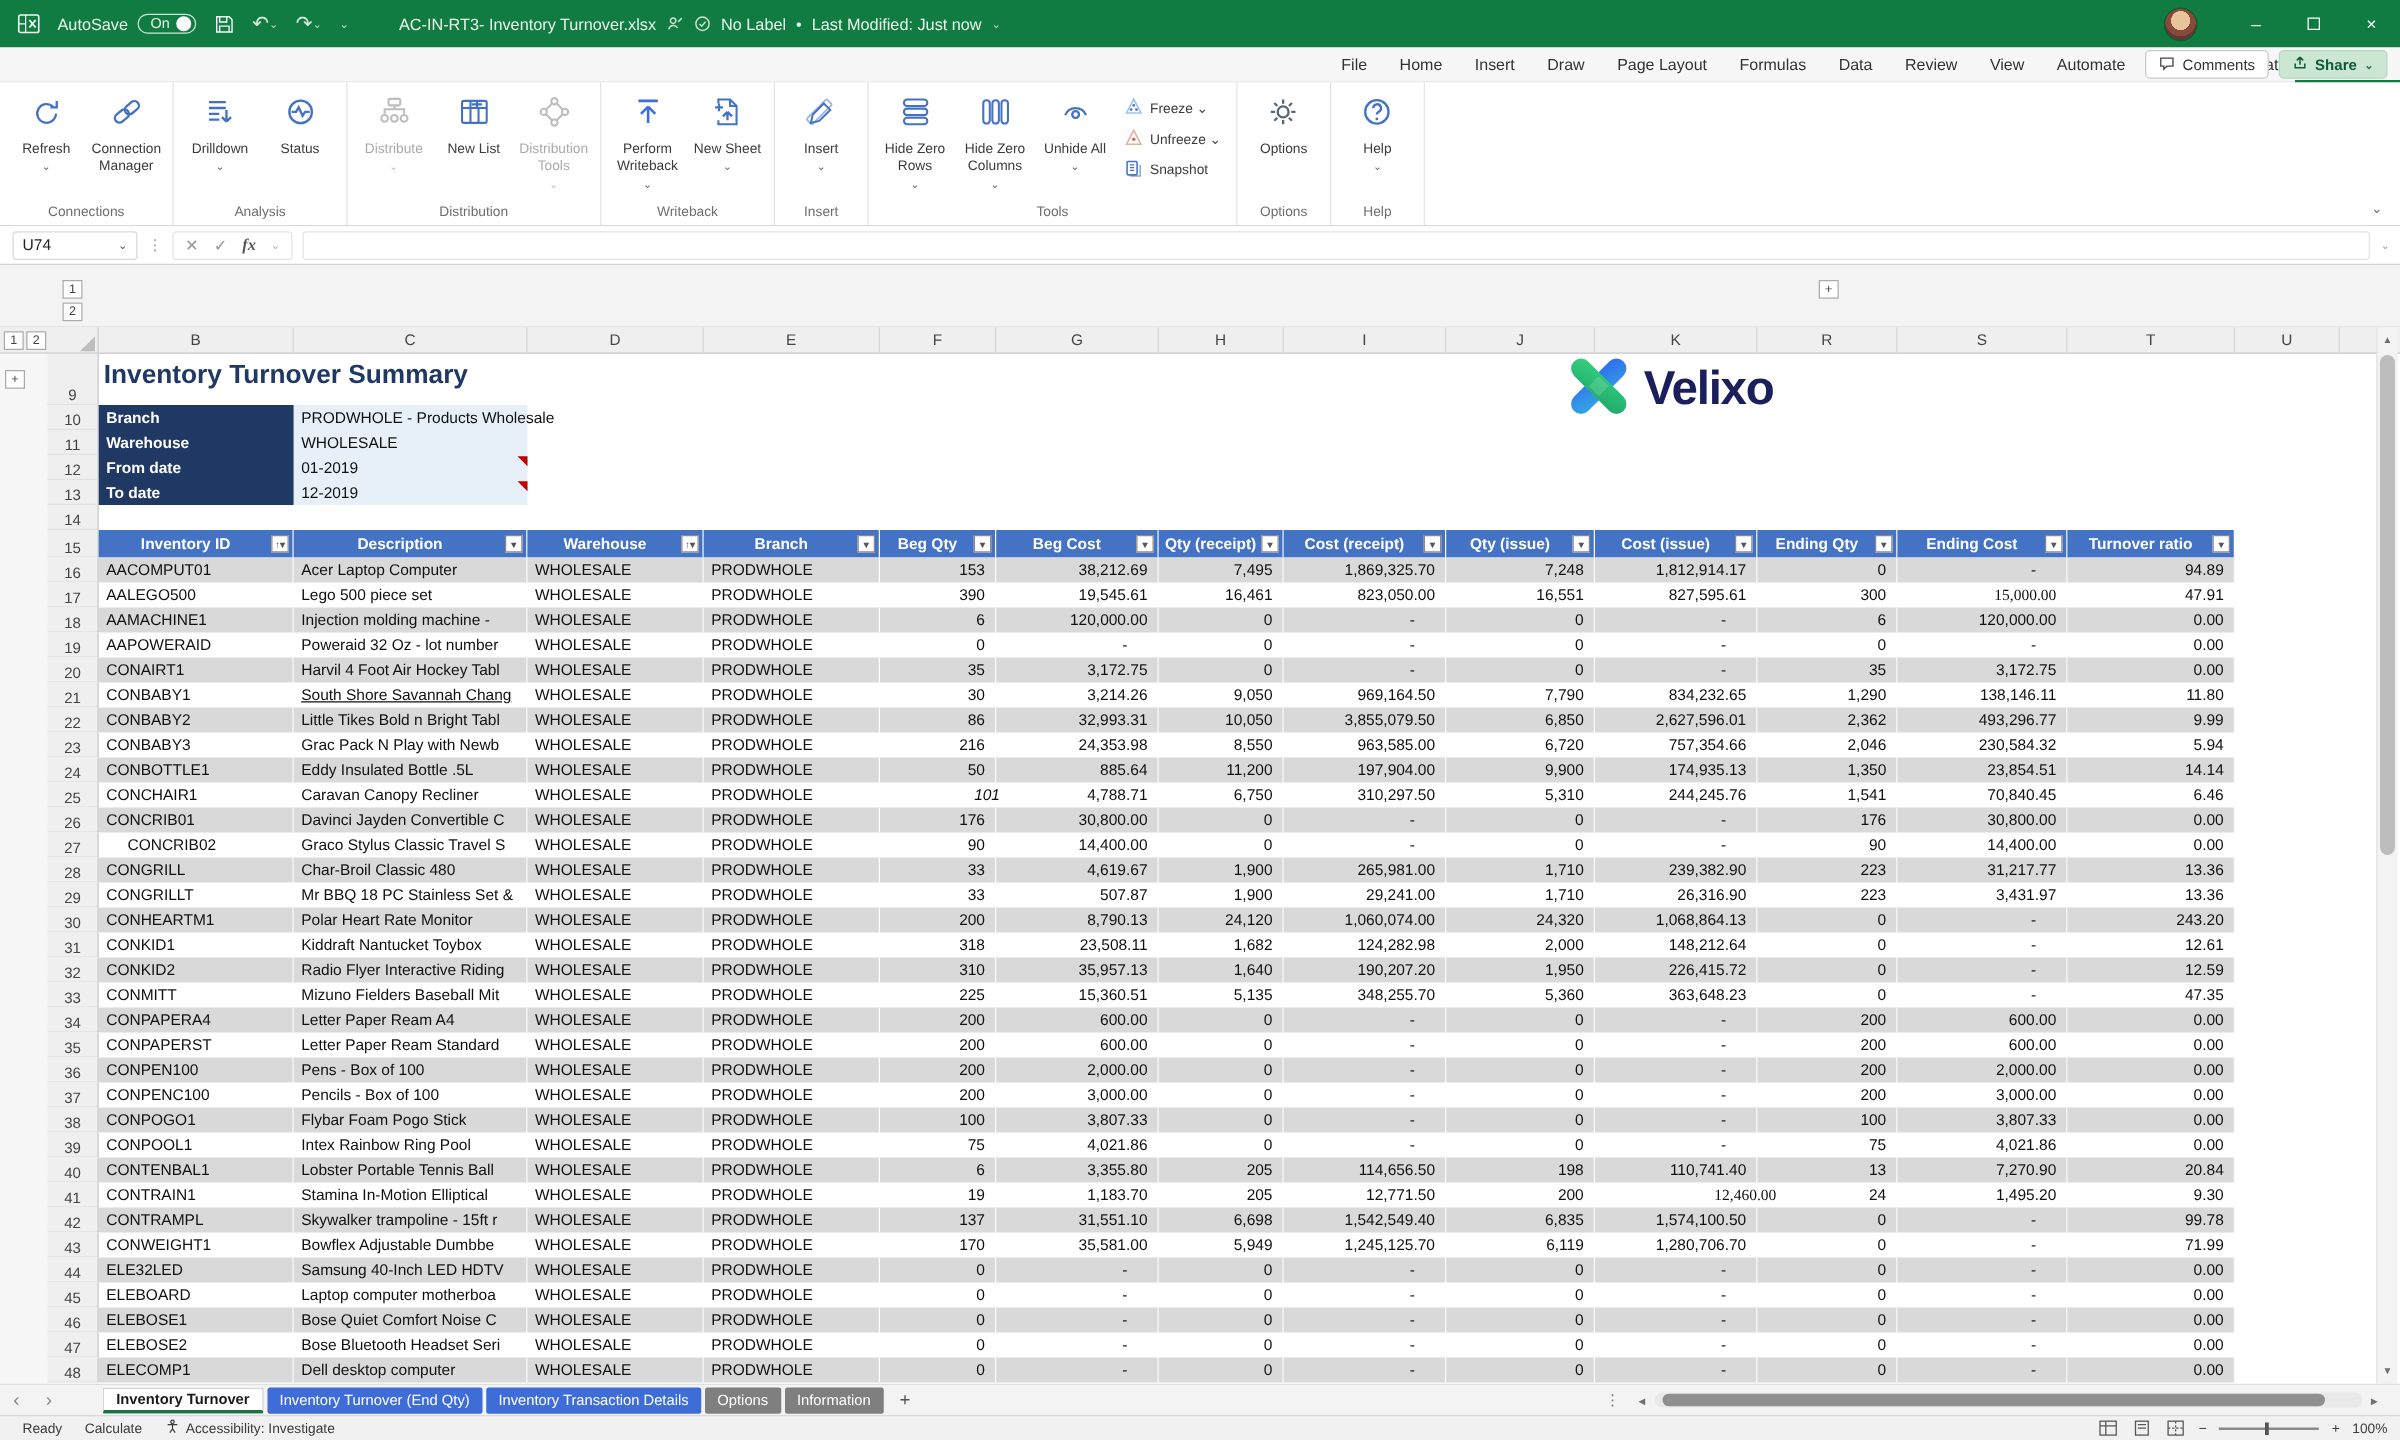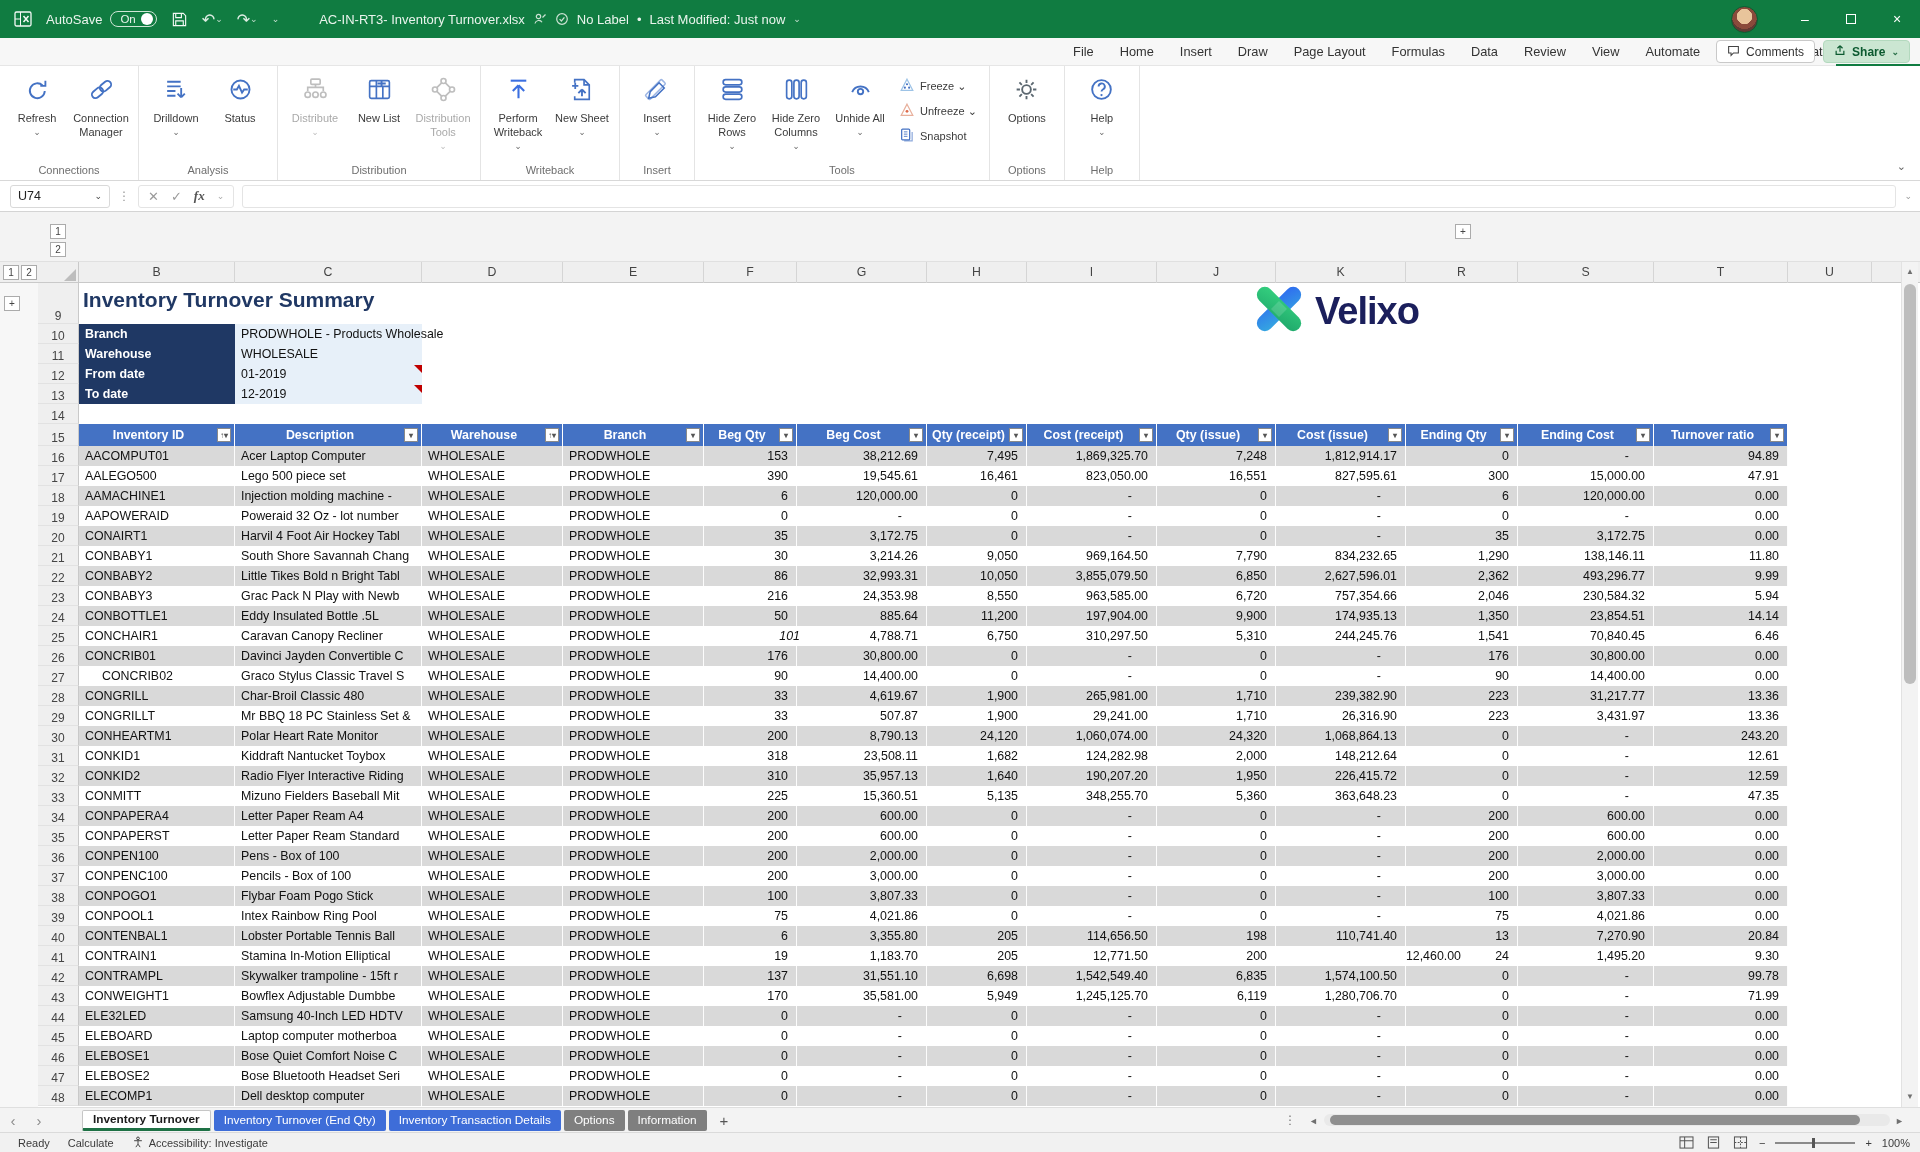--- a/index.html
+++ b/index.html
@@ -551,21 +551,21 @@
       <div class="cell dcell txt" style="left: 235px; top: 254px; width: 187px; height: 20px;">Lego 500 piece set</div>
       <div class="cell dcell txt" style="left: 422px; top: 254px; width: 141px; height: 20px;">WHOLESALE</div>
       <div class="cell dcell txt" style="left: 563px; top: 254px; width: 141px; height: 20px;">PRODWHOLE</div>
       <div class="cell dcell num" style="left: 704px; top: 254px; width: 93px; height: 20px;">390</div>
       <div class="cell dcell num" style="left: 797px; top: 254px; width: 130px; height: 20px;">19,545.61</div>
       <div class="cell dcell num" style="left: 927px; top: 254px; width: 100px; height: 20px;">16,461</div>
       <div class="cell dcell num" style="left: 1027px; top: 254px; width: 130px; height: 20px;">823,050.00</div>
       <div class="cell dcell num" style="left: 1157px; top: 254px; width: 119px; height: 20px;">16,551</div>
       <div class="cell dcell num" style="left: 1276px; top: 254px; width: 130px; height: 20px;">827,595.61</div>
       <div class="cell dcell num" style="left: 1406px; top: 254px; width: 112px; height: 20px;">300</div>
-      <div class="cell dcell num" style="left: 1518px; top: 254px; width: 136px; height: 20px;">15,000.00</div>
+      <div class="cell dcell num" style="left: 1518px; top: 254px; width: 136px; height: 20px; font-family: Liberation Serif, serif;">15,000.00</div>
       <div class="cell dcell num" style="left: 1654px; top: 254px; width: 134px; height: 20px;">47.91</div>
       <div class="cell dcell banded txt" style="left: 79px; top: 274px; width: 156px; height: 20px;">AAMACHINE1</div>
       <div class="cell dcell banded txt" style="left: 235px; top: 274px; width: 187px; height: 20px;">Injection molding machine -</div>
       <div class="cell dcell banded txt" style="left: 422px; top: 274px; width: 141px; height: 20px;">WHOLESALE</div>
       <div class="cell dcell banded txt" style="left: 563px; top: 274px; width: 141px; height: 20px;">PRODWHOLE</div>
       <div class="cell dcell banded num" style="left: 704px; top: 274px; width: 93px; height: 20px;">6</div>
       <div class="cell dcell banded num" style="left: 797px; top: 274px; width: 130px; height: 20px;">120,000.00</div>
       <div class="cell dcell banded num" style="left: 927px; top: 274px; width: 100px; height: 20px;">0</div>
       <div class="cell dcell banded num dash" style="left: 1027px; top: 274px; width: 130px; height: 20px;">-</div>
       <div class="cell dcell banded num" style="left: 1157px; top: 274px; width: 119px; height: 20px;">0</div>
@@ -593,21 +593,21 @@
       <div class="cell dcell banded num" style="left: 704px; top: 314px; width: 93px; height: 20px;">35</div>
       <div class="cell dcell banded num" style="left: 797px; top: 314px; width: 130px; height: 20px;">3,172.75</div>
       <div class="cell dcell banded num" style="left: 927px; top: 314px; width: 100px; height: 20px;">0</div>
       <div class="cell dcell banded num dash" style="left: 1027px; top: 314px; width: 130px; height: 20px;">-</div>
       <div class="cell dcell banded num" style="left: 1157px; top: 314px; width: 119px; height: 20px;">0</div>
       <div class="cell dcell banded num dash" style="left: 1276px; top: 314px; width: 130px; height: 20px;">-</div>
       <div class="cell dcell banded num" style="left: 1406px; top: 314px; width: 112px; height: 20px;">35</div>
       <div class="cell dcell banded num" style="left: 1518px; top: 314px; width: 136px; height: 20px;">3,172.75</div>
       <div class="cell dcell banded num" style="left: 1654px; top: 314px; width: 134px; height: 20px;">0.00</div>
       <div class="cell dcell txt" style="left: 79px; top: 334px; width: 156px; height: 20px;">CONBABY1</div>
-      <div class="cell dcell txt" style="left: 235px; top: 334px; width: 187px; height: 20px;">South Shore Savannah Chang</div>
+      <div class="cell dcell txt" style="left: 235px; top: 334px; width: 187px; height: 20px; text-decoration: underline;">South Shore Savannah Chang</div>
       <div class="cell dcell txt" style="left: 422px; top: 334px; width: 141px; height: 20px;">WHOLESALE</div>
       <div class="cell dcell txt" style="left: 563px; top: 334px; width: 141px; height: 20px;">PRODWHOLE</div>
       <div class="cell dcell num" style="left: 704px; top: 334px; width: 93px; height: 20px;">30</div>
       <div class="cell dcell num" style="left: 797px; top: 334px; width: 130px; height: 20px;">3,214.26</div>
       <div class="cell dcell num" style="left: 927px; top: 334px; width: 100px; height: 20px;">9,050</div>
       <div class="cell dcell num" style="left: 1027px; top: 334px; width: 130px; height: 20px;">969,164.50</div>
       <div class="cell dcell num" style="left: 1157px; top: 334px; width: 119px; height: 20px;">7,790</div>
       <div class="cell dcell num" style="left: 1276px; top: 334px; width: 130px; height: 20px;">834,232.65</div>
       <div class="cell dcell num" style="left: 1406px; top: 334px; width: 112px; height: 20px;">1,290</div>
       <div class="cell dcell num" style="left: 1518px; top: 334px; width: 136px; height: 20px;">138,146.11</div>
@@ -861,21 +861,21 @@
       <div class="cell dcell banded num" style="left: 1654px; top: 714px; width: 134px; height: 20px;">20.84</div>
       <div class="cell dcell txt" style="left: 79px; top: 734px; width: 156px; height: 20px;">CONTRAIN1</div>
       <div class="cell dcell txt" style="left: 235px; top: 734px; width: 187px; height: 20px;">Stamina In-Motion Elliptical</div>
       <div class="cell dcell txt" style="left: 422px; top: 734px; width: 141px; height: 20px;">WHOLESALE</div>
       <div class="cell dcell txt" style="left: 563px; top: 734px; width: 141px; height: 20px;">PRODWHOLE</div>
       <div class="cell dcell num" style="left: 704px; top: 734px; width: 93px; height: 20px;">19</div>
       <div class="cell dcell num" style="left: 797px; top: 734px; width: 130px; height: 20px;">1,183.70</div>
       <div class="cell dcell num" style="left: 927px; top: 734px; width: 100px; height: 20px;">205</div>
       <div class="cell dcell num" style="left: 1027px; top: 734px; width: 130px; height: 20px;">12,771.50</div>
       <div class="cell dcell num" style="left: 1157px; top: 734px; width: 119px; height: 20px;">200</div>
-      <div class="cell dcell num" style="left: 1340px; top: 734px; width: 130px; height: 20px;">12,460.00</div>
+      <div class="cell dcell num" style="left: 1300px; top: 734px; width: 130px; height: 20px; font-family: Liberation Serif, serif;">12,460.00</div>
       <div class="cell dcell num" style="left: 1406px; top: 734px; width: 112px; height: 20px;">24</div>
       <div class="cell dcell num" style="left: 1518px; top: 734px; width: 136px; height: 20px;">1,495.20</div>
       <div class="cell dcell num" style="left: 1654px; top: 734px; width: 134px; height: 20px;">9.30</div>
       <div class="cell dcell banded txt" style="left: 79px; top: 754px; width: 156px; height: 20px;">CONTRAMPL</div>
       <div class="cell dcell banded txt" style="left: 235px; top: 754px; width: 187px; height: 20px;">Skywalker trampoline - 15ft r</div>
       <div class="cell dcell banded txt" style="left: 422px; top: 754px; width: 141px; height: 20px;">WHOLESALE</div>
       <div class="cell dcell banded txt" style="left: 563px; top: 754px; width: 141px; height: 20px;">PRODWHOLE</div>
       <div class="cell dcell banded num" style="left: 704px; top: 754px; width: 93px; height: 20px;">137</div>
       <div class="cell dcell banded num" style="left: 797px; top: 754px; width: 130px; height: 20px;">31,551.10</div>
       <div class="cell dcell banded num" style="left: 927px; top: 754px; width: 100px; height: 20px;">6,698</div>

